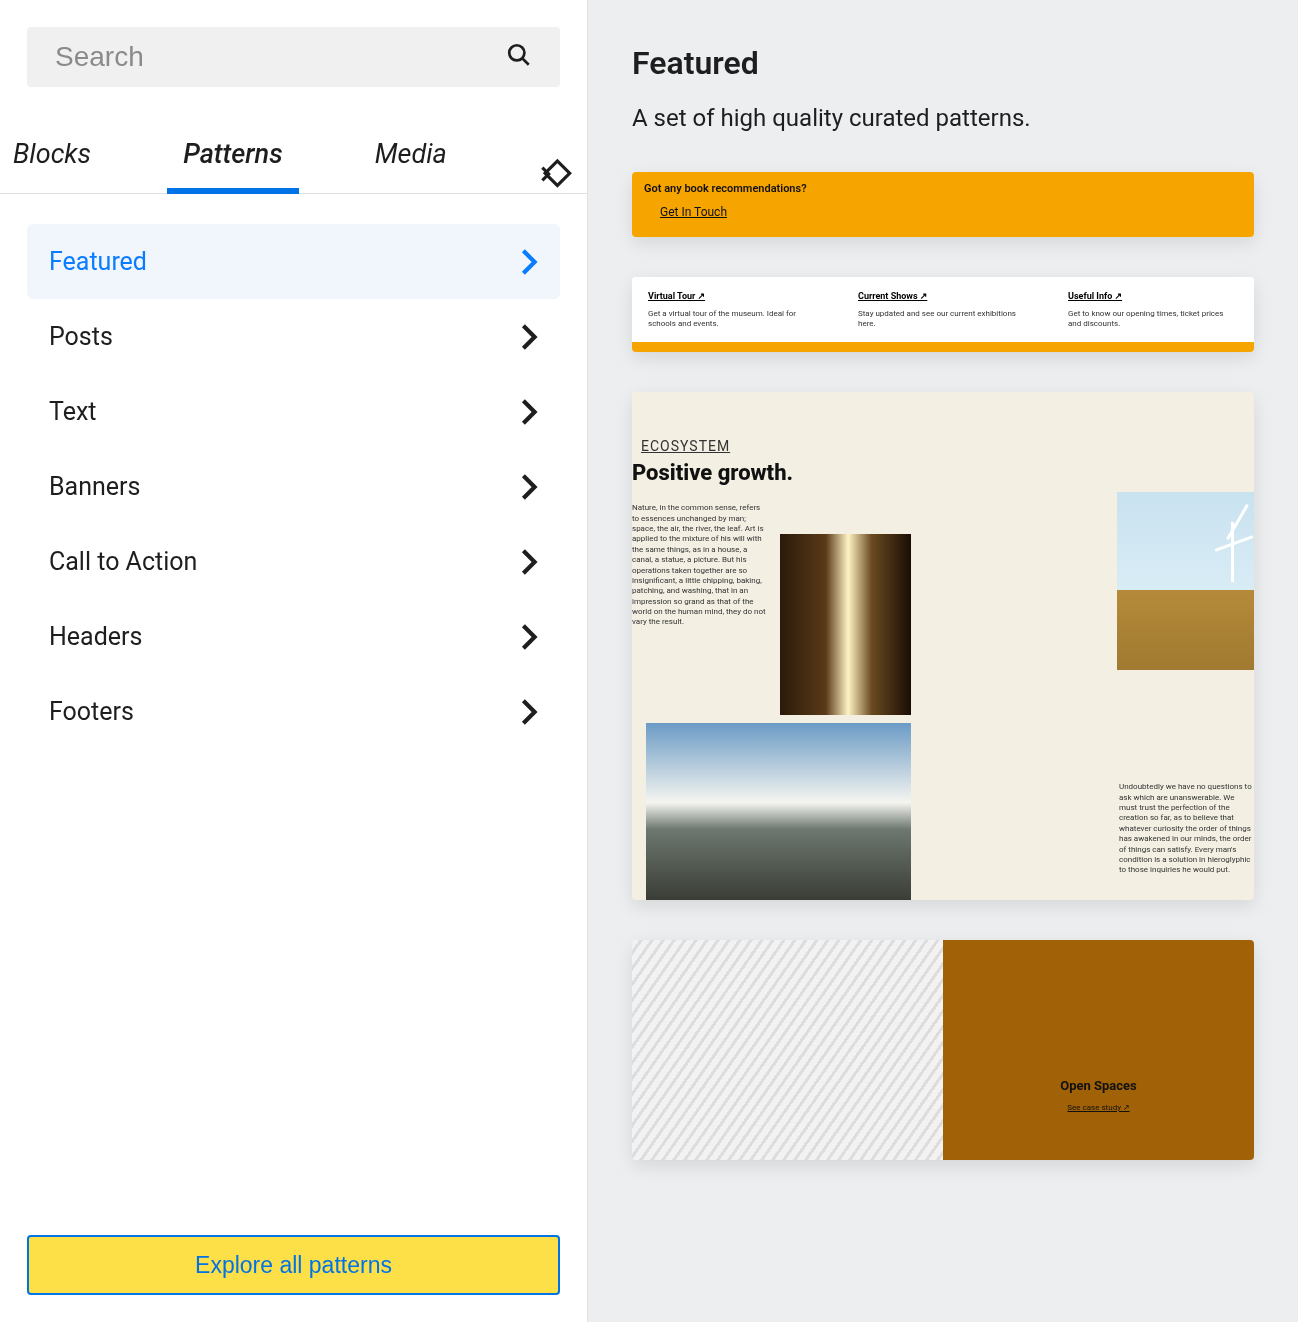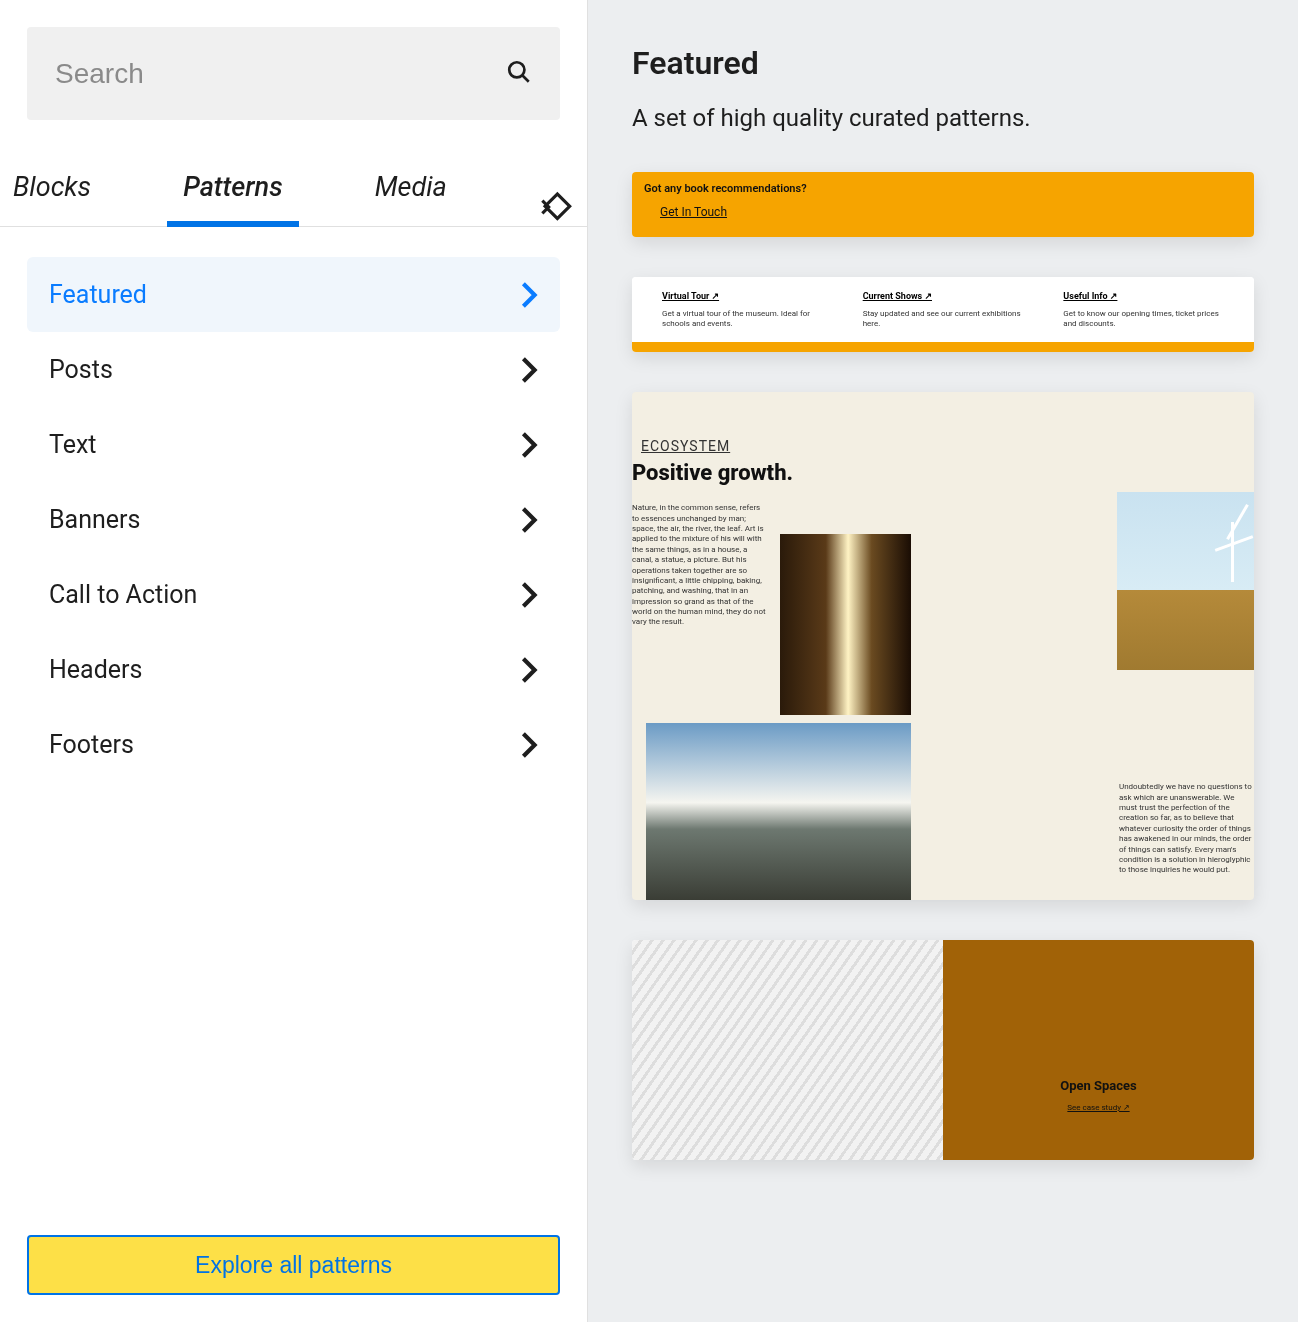--- a/index.html
+++ b/index.html
@@ -15,21 +15,21 @@
     width: 588px;
     background: #fff;
     display: flex;
     flex-direction: column;
     border-right: 1px solid #e0e0e0;
   }
   .search-wrap { padding: 27px; }
   .search-box {
     background: #f0f0f0;
     border-radius: 4px;
-    height: 93px;
+    height: 60px;
     display: flex;
     align-items: center;
     padding: 0 28px;
   }
   .search-input {
     flex: 1;
     border: none;
     background: transparent;
     font-size: 28px;
     color: #757575;
@@ -121,21 +121,21 @@
     margin-bottom: 40px;
     overflow: hidden;
     font-size: 9px;
   }
   
   .p1 { background: #f6a400; color: #111; padding: 10px 12px 18px 12px; }
   .p1-title { font-size: 11px; font-weight: 600; margin-bottom: 10px; }
   .p1-link { font-size: 12px; text-decoration: underline; margin-left: 16px; }
   
   .p2-wrap {  }
-  .p2 { background: #fff; display: flex; gap: 40px; padding: 14px 30px; }
+  .p2 { background: #fff; display: flex; gap: 40px; padding: 14px 16px; }
   .p2-col { flex: 1; }
   .p2-head { font-size: 9px; font-weight: 700; text-decoration: underline; margin-bottom: 8px; }
   .p2-text { font-size: 8px; line-height: 1.2; color: #333; }
   .p2-accent { height: 10px; background: #f6a400; }
   
   .p3 { background: #f3efe3; padding: 0; position: relative; min-height: 508px; }
   .p3-eyebrow { font-size: 14px; letter-spacing: 1px; padding: 46px 0 6px 9px; color: #333; text-decoration: underline; }
   .p3-title { font-size: 22px; font-weight: 800; color: #111; margin-bottom: 18px; }
   .p3-body { font-size: 8px; line-height: 1.3; color: #333; }
   .p3-right { font-size: 8px; line-height: 1.3; color: #333; }

